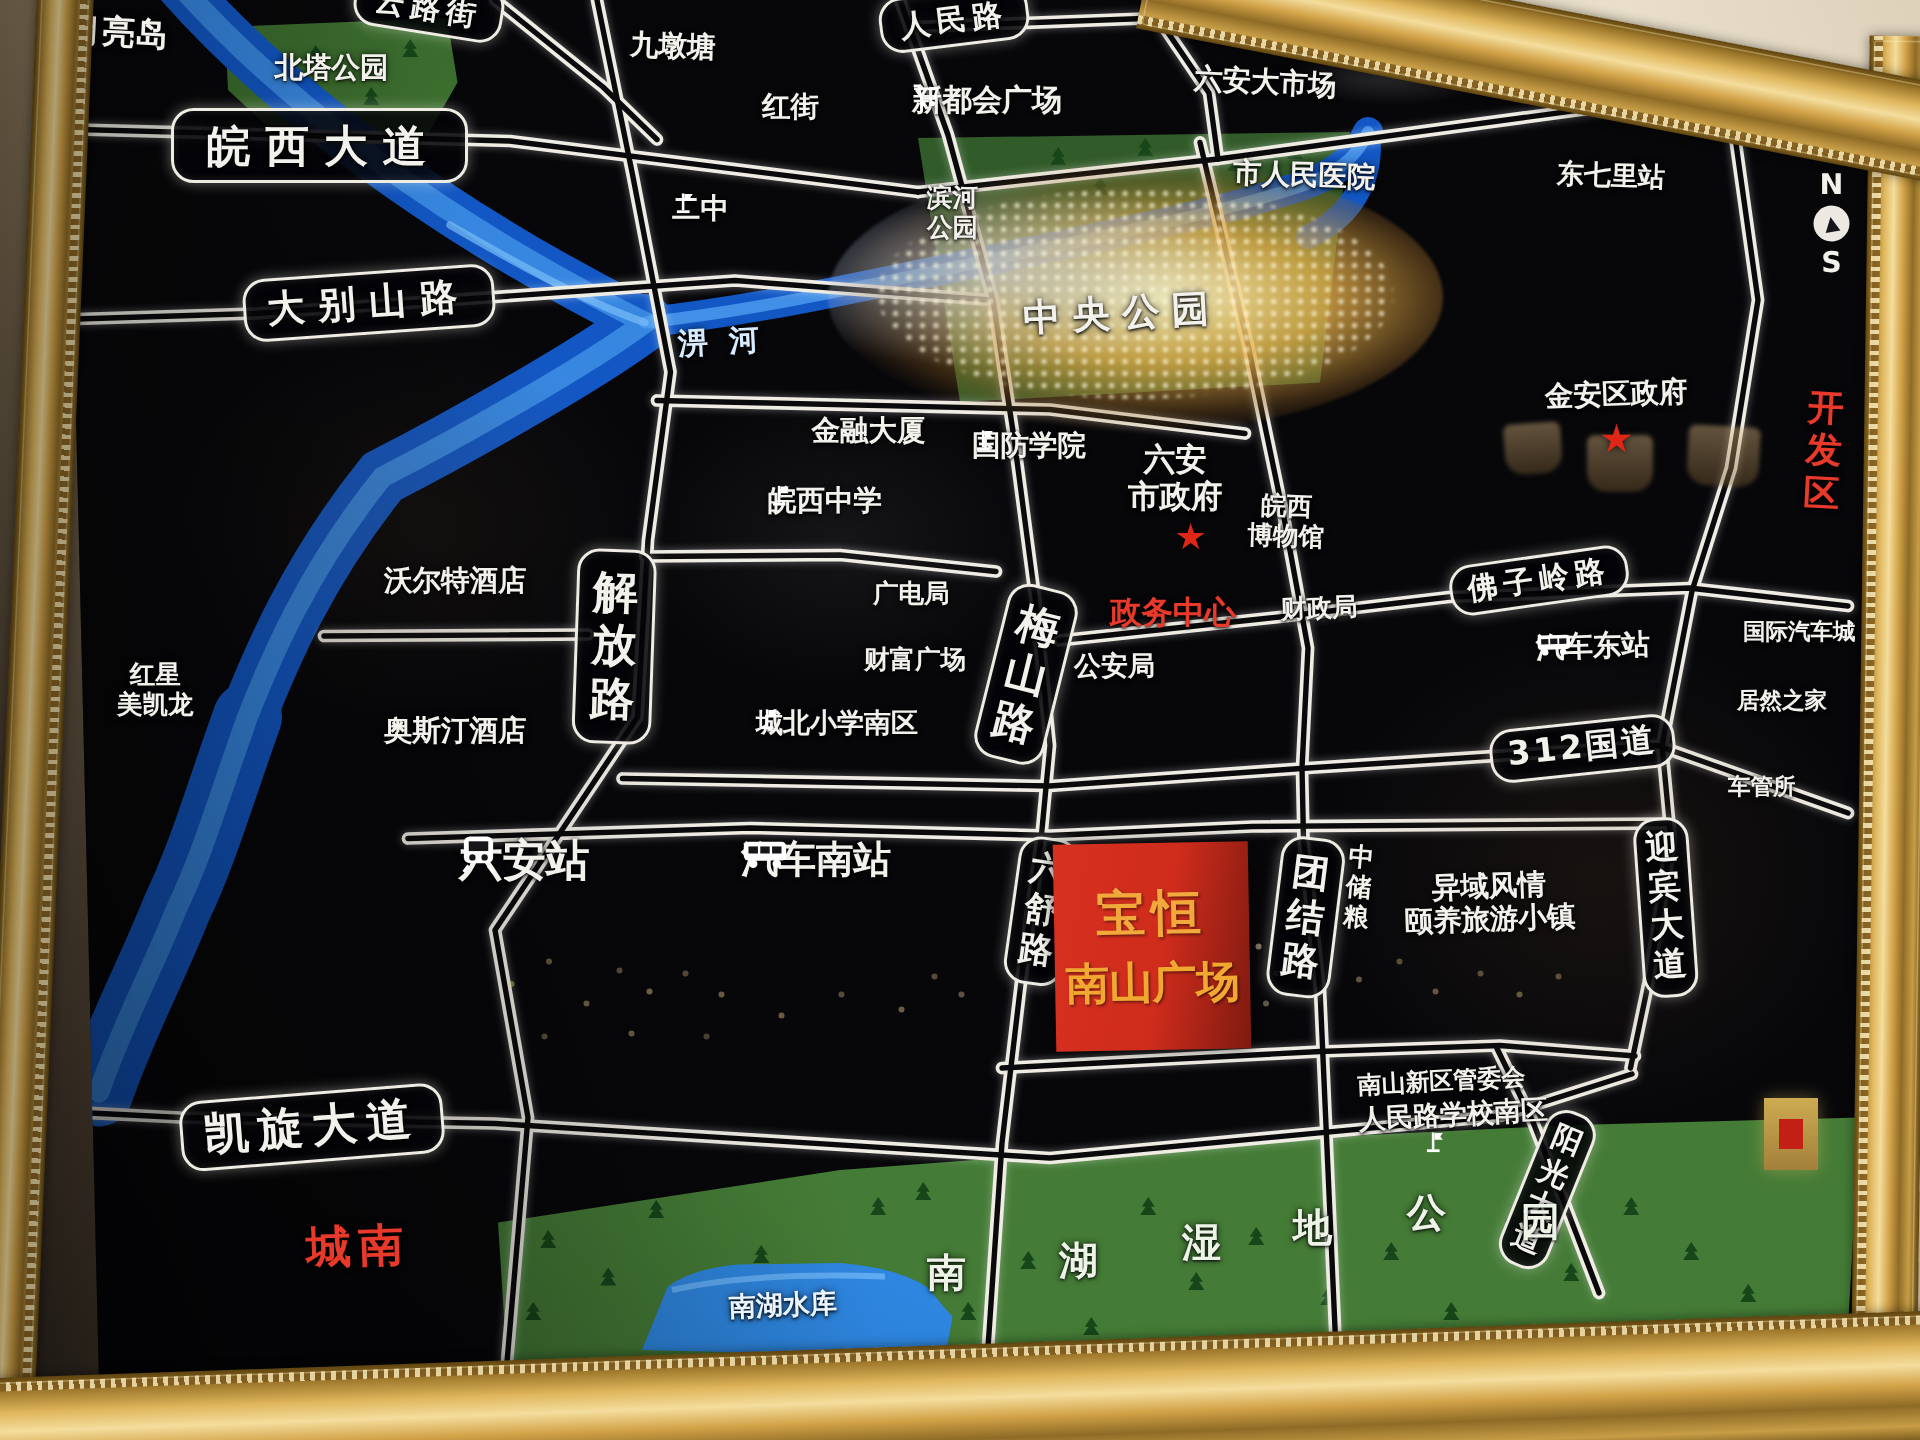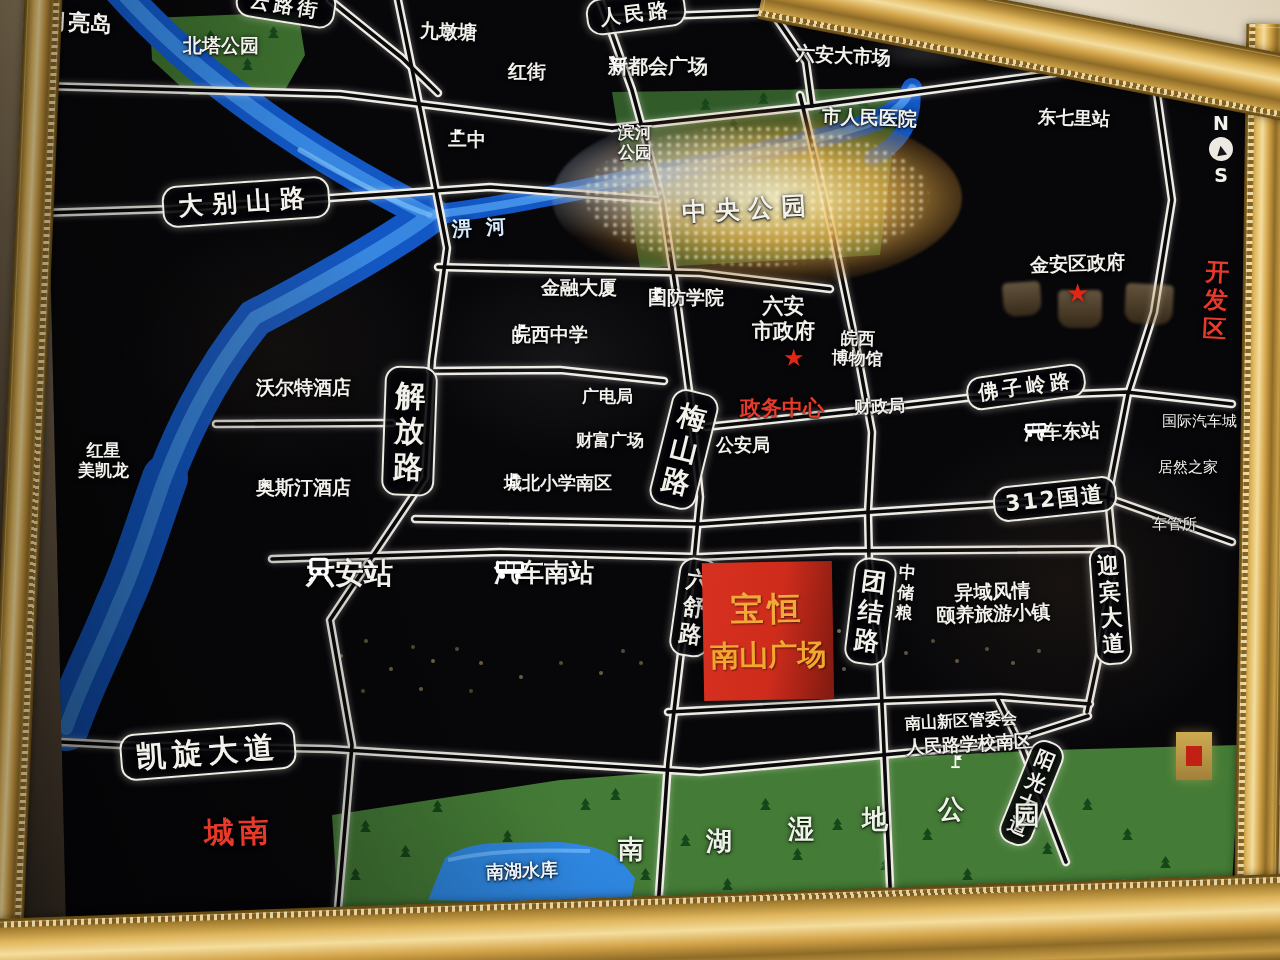--- a/index.html
+++ b/index.html
@@ -66,21 +66,21 @@
       linear-gradient(250deg,transparent 62%,rgba(0,0,0,.42) 95%);}
 
   
   .lbl{position:absolute;z-index:30;color:#f3f1ec;font-weight:700;font-size:19px;
     line-height:1.18;white-space:nowrap;
     text-shadow:0 1px 2px rgba(0,0,0,.9),0 0 5px rgba(0,0,0,.7);}
   .pill{border:2.5px solid #efece4;background:rgba(5,5,8,.88);border-radius:15px;
     padding:4px 14px;box-shadow:0 0 9px rgba(240,240,230,.4),inset 0 0 6px rgba(240,240,230,.12);}
   .vert{white-space:normal;width:1.15em;text-align:center;}
   .red{color:#e8392b;}
-  .sm{font-size:15px;font-weight:400;}
+  .sm{font-size:15px;font-weight:700;}
   .ctr{text-align:center;}
   .ic{display:inline-block;vertical-align:-2px;margin-right:6px;}
   .star{position:absolute;z-index:31;color:#e02717;font-size:24px;
     text-shadow:0 0 4px rgba(0,0,0,.8);}
   .plaza{position:absolute;z-index:32;left:703px;top:562px;width:130px;height:138px;
     background:linear-gradient(100deg,#d63020 0%,#cf2c1c 55%,#7e1a10 100%);
     transform:rotate(-1deg);display:flex;flex-direction:column;justify-content:center;
     align-items:center;gap:4px;box-shadow:0 0 10px rgba(0,0,0,.6);}
   .plaza .pl1{color:#f2a93c;font-size:33px;font-weight:700;letter-spacing:4px;
     text-shadow:1px 1px 2px rgba(0,0,0,.5);}
@@ -230,20 +230,21 @@
   <div class="refl lamp" style="left:1058px;top:290px;width:44px;height:38px;"></div>
   <div class="refl lamp" style="left:1125px;top:284px;width:48px;height:40px;transform:rotate(3deg);"></div>
   <div class="refl soft" style="left:860px;top:30px;width:140px;height:40px;background:radial-gradient(closest-side,rgba(255,255,255,.16),transparent);"></div>
   <div class="refl soft" style="left:880px;top:420px;width:370px;height:330px;background:radial-gradient(closest-side,rgba(110,80,50,.16),transparent);"></div>
   <div class="refl soft" style="left:120px;top:220px;width:320px;height:260px;background:radial-gradient(closest-side,rgba(100,75,50,.14),transparent);"></div>
   <div class="refl soft" style="left:420px;top:260px;width:280px;height:200px;background:radial-gradient(closest-side,rgba(255,255,255,.06),transparent);"></div>
   <div class="refl plaque"></div>
   <div class="refl minilights"></div>
   <div class="vignette"></div>
 
+  <div class="lbl pill" style="left:114px;top:72px;font-size:29px;letter-spacing:10px;padding:6px 16px 6px 22px;">皖西大道</div>
   <div class="lbl pill" style="left:162px;top:181px;font-size:25px;letter-spacing:9px;transform:rotate(-4deg);">大别山路</div>
   <div class="lbl pill" style="left:120px;top:728px;font-size:30px;letter-spacing:6px;transform:rotate(-4.5deg);">凯旋大道</div>
   <div class="lbl pill" style="left:993px;top:481px;font-size:22px;letter-spacing:2px;transform:rotate(-6deg);padding:3px 10px;">312国道</div>
   <div class="lbl pill" style="left:966px;top:370px;font-size:20px;letter-spacing:4px;transform:rotate(-8deg);padding:3px 10px;">佛子岭路</div>
   <div class="lbl pill" style="left:586px;top:-6px;font-size:20px;letter-spacing:4px;transform:rotate(-7deg);padding:6px 12px 3px;">人民路</div>
   <div class="lbl pill" style="left:236px;top:-16px;font-size:20px;letter-spacing:4px;transform:rotate(9deg);padding:8px 12px 3px;">云路街</div>
 
   <div class="lbl pill vert" style="left:383px;top:366px;font-size:30px;padding:10px 7px;transform:rotate(2deg);">解放路</div>
   <div class="lbl pill vert" style="left:660px;top:390px;font-size:28px;padding:8px 6px;transform:rotate(14deg);">梅山路</div>
   <div class="lbl pill vert" style="left:674px;top:558px;font-size:23px;padding:7px 5px;transform:rotate(8deg);">六舒路</div>

